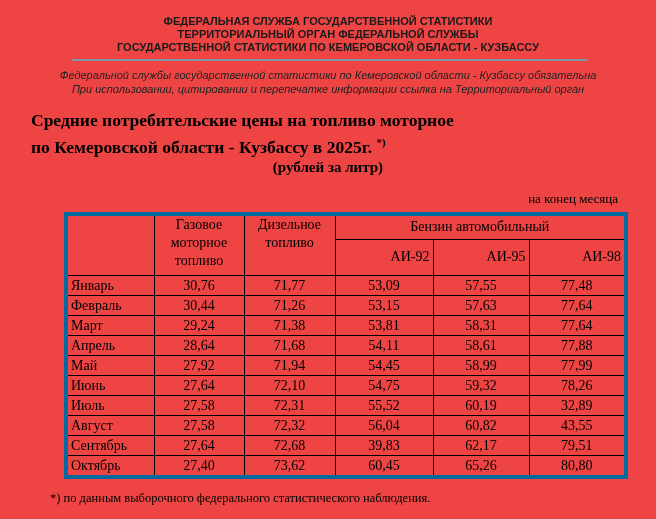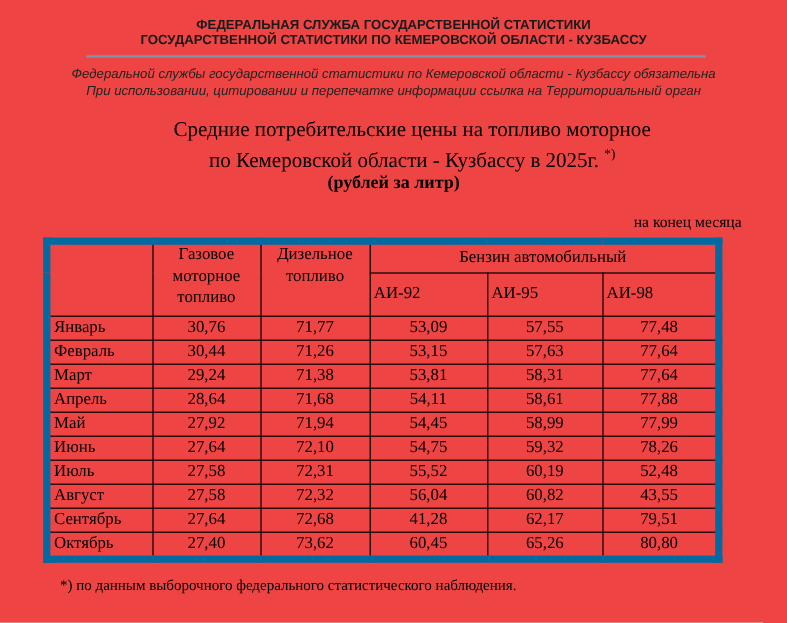--- a/index.html
+++ b/index.html
@@ -34,22 +34,21 @@
     text-align: center;
     font-family: "Liberation Sans", "DejaVu Sans", sans-serif;
     font-style: italic;
     font-size: 11px;
     line-height: 14px;
     color: #222222;
   }
   
   .doc-title {
     margin-top: 13px;
-    text-align: center;
-    font-weight: normal;
+    font-weight: bold;
     font-size: 17.5px;
     line-height: 22px;
     color: #000000;
     margin-left: 31px;
   }
   .doc-title sup { font-size: 11px; }
   .unit-subtitle {
     text-align: center;
     font-size: 15px;
     font-weight: bold;
@@ -58,54 +57,55 @@
   }
   .period-note {
     width: 560px;
     margin: 15px 0 0 58px;
     text-align: right;
     font-size: 13px;
     color: #000000;
   }
   
   table.price-table {
-    margin: 5px 0 0 36px;
+    margin: 5px 0 0 64px;
     width: 560px;
     border-collapse: collapse;
     table-layout: fixed;
-    border: 6px solid #0369a1;
+    border: 4px solid #0369a1;
     font-size: 14px;
   }
   table.price-table th, table.price-table td {
     border: 1px solid #000000;
     padding: 0 3px;
     color: #000000;
     font-weight: normal;
     overflow: hidden;
   }
   th.group-hdr { height: 23px; text-align: center; vertical-align: middle; }
   th.span-hdr  { text-align: center; vertical-align: top; padding-top: 2px; line-height: 18px; }
-  th.grade-hdr { height: 35px; text-align: left; vertical-align: middle; }
+  th.grade-hdr { height: 35px; text-align: right; vertical-align: middle; }
   td.month-cell { text-align: left; padding-left: 5px; }
   td.value-cell { text-align: center; }
   table.price-table tbody td { height: 19px; line-height: 19px; font-family: Liberation Serif, serif; }
   
   .footnote {
     margin: 12px 0 0 50px;
     font-size: 12.5px;
     color: #000000;
   }
 </style>
 </head>
 <body>
 
 <div class="page">
 
   <div class="org-header">
     <div>ФЕДЕРАЛЬНАЯ СЛУЖБА ГОСУДАРСТВЕННОЙ СТАТИСТИКИ</div>
+    <div>ТЕРРИТОРИАЛЬНЫЙ ОРГАН ФЕДЕРАЛЬНОЙ СЛУЖБЫ</div>
     <div>ГОСУДАРСТВЕННОЙ СТАТИСТИКИ ПО КЕМЕРОВСКОЙ ОБЛАСТИ - КУЗБАССУ</div>
   </div>
 
   <div class="separator-line"></div>
 
   <div class="disclaimer">
     <div>Федеральной службы государственной статистики по Кемеровской области - Кузбассу обязательна</div>
     <div>При использовании, цитировании и перепечатке информации ссылка на Территориальный орган</div>
   </div>
 
@@ -187,35 +187,35 @@
         <td class="value-cell">54,75</td>
         <td class="value-cell">59,32</td>
         <td class="value-cell">78,26</td>
       </tr>
       <tr>
         <td class="month-cell">Июль</td>
         <td class="value-cell">27,58</td>
         <td class="value-cell">72,31</td>
         <td class="value-cell">55,52</td>
         <td class="value-cell">60,19</td>
-        <td class="value-cell">52,48</td>
+        <td class="value-cell">32,89</td>
       </tr>
       <tr>
         <td class="month-cell">Август</td>
         <td class="value-cell">27,58</td>
         <td class="value-cell">72,32</td>
         <td class="value-cell">56,04</td>
         <td class="value-cell">60,82</td>
         <td class="value-cell">43,55</td>
       </tr>
       <tr>
         <td class="month-cell">Сентябрь</td>
         <td class="value-cell">27,64</td>
         <td class="value-cell">72,68</td>
-        <td class="value-cell">41,28</td>
+        <td class="value-cell">39,83</td>
         <td class="value-cell">62,17</td>
         <td class="value-cell">79,51</td>
       </tr>
       <tr>
         <td class="month-cell">Октябрь</td>
         <td class="value-cell">27,40</td>
         <td class="value-cell">73,62</td>
         <td class="value-cell">60,45</td>
         <td class="value-cell">65,26</td>
         <td class="value-cell">80,80</td>

